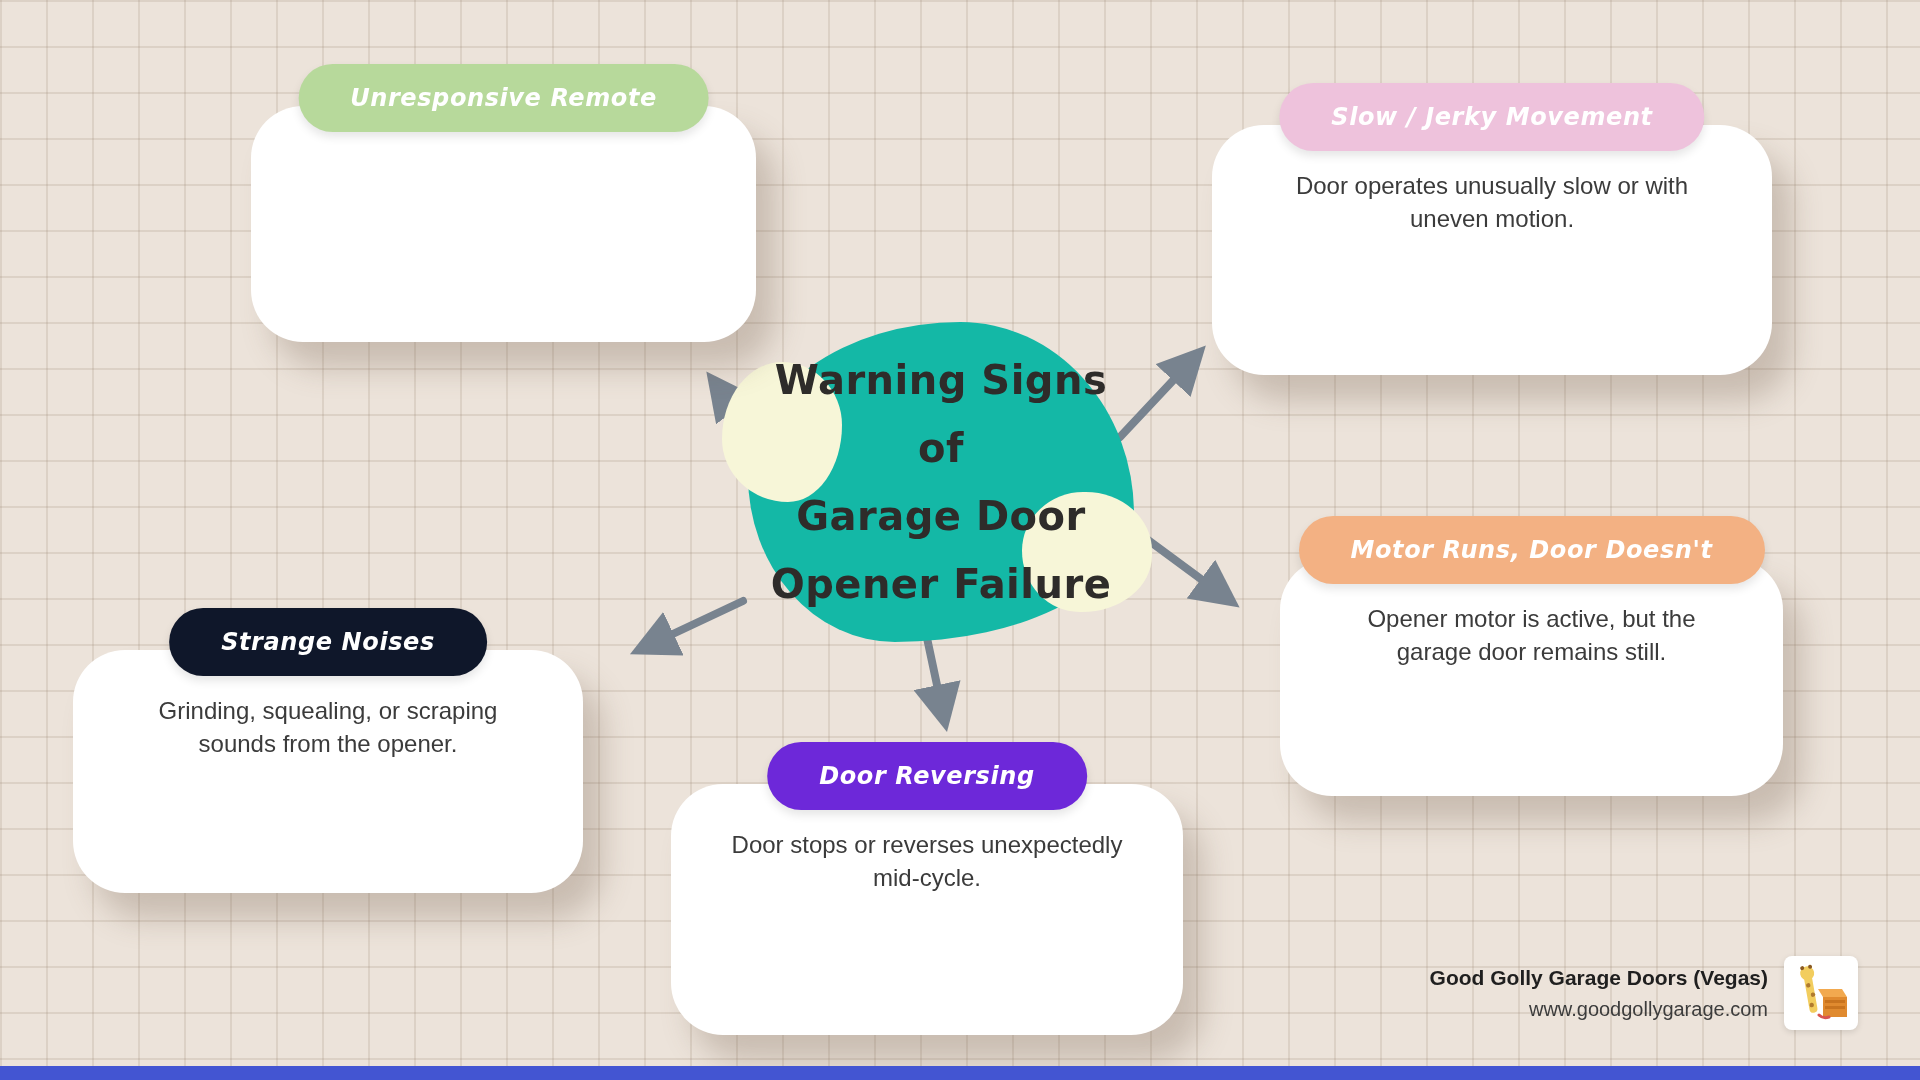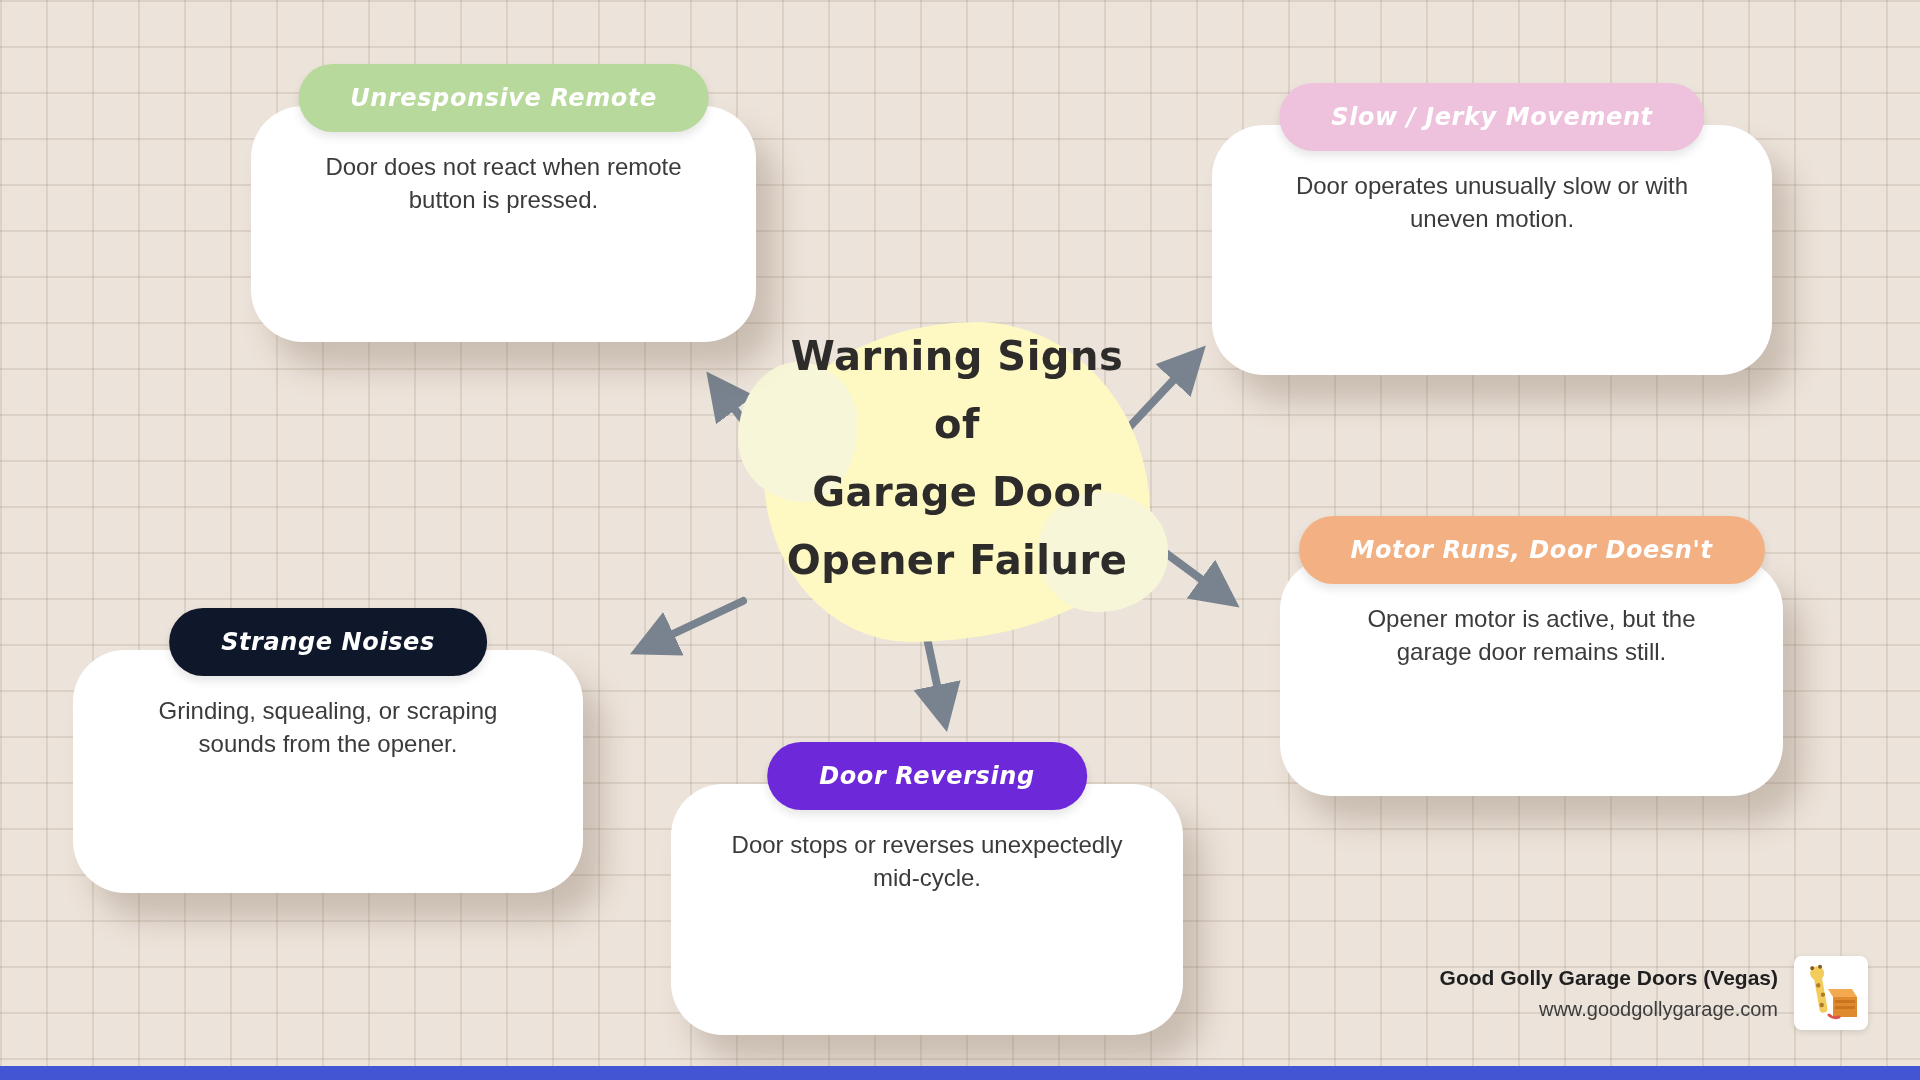--- a/index.html
+++ b/index.html
@@ -17,25 +17,25 @@
   
   #arrows {
     position: absolute; left: 0; top: 0;
     width: 1920px; height: 1080px;
     pointer-events: none;
   }
 
   
   .blob {
     position: absolute;
-    left: 764px; top: 322px;
+    left: 748px; top: 322px;
     width: 386px; height: 320px;
-    background: #fef9c3;
+    background: #14b8a6;
     border-radius: 55% 45% 62% 38% / 48% 60% 40% 52%;
-    display: flex; align-items: flex-start; justify-content: center;
+    display: flex; align-items: center; justify-content: center;
   }
   .blob::before {
     content: "";
     position: absolute; left: -26px; top: 40px;
     width: 120px; height: 140px;
     background: #f7f6d8;
     border-radius: 50% 50% 45% 55% / 55% 45% 55% 45%;
   }
   .blob::after {
     content: "";
@@ -84,21 +84,21 @@
     padding: 44px 52px 0 52px;
     text-align: center;
     font-size: 24px;
     line-height: 33px;
     color: #3b3b3b;
   }
 
   
   .footer {
     position: absolute;
-    right: 52px; bottom: 50px;
+    right: 62px; bottom: 50px;
     display: flex; align-items: center; gap: 16px;
   }
   .footer-text { text-align: right; }
   .footer-company { font-weight: bold; font-size: 21px; color: #1f1f1f; margin-bottom: 8px; }
   .footer-site { font-size: 20px; color: #3c3c3c; }
   .footer-logo {
     width: 74px; height: 74px;
     background: #ffffff;
     border-radius: 8px;
     box-shadow: 0 2px 6px rgba(0,0,0,0.12);
@@ -131,21 +131,20 @@
 <div class="blob">
   <div class="blob-title">
     <span>Warning Signs of</span>
     <span>Garage Door</span>
     <span>Opener Failure</span>
   </div>
 </div>
 
 <div class="card" style="left:251px; top:106px; width:505px; height:236px;">
   <div class="pill" style="background: rgb(183, 217, 155);">Unresponsive Remote</div>
-  <div class="card-body">Door does not react when remote button is pressed.</div>
 </div>
 
 <div class="card" style="left:1212px; top:125px; width:560px; height:250px;">
   <div class="pill" style="background: rgb(238, 194, 220);">Slow / Jerky Movement</div>
   <div class="card-body">Door operates unusually slow or with uneven motion.</div>
 </div>
 
 <div class="card" style="left:73px; top:650px; width:510px; height:243px;">
   <div class="pill" style="background: #0f172a;">Strange Noises</div>
   <div class="card-body">Grinding, squealing, or scraping sounds from the opener.</div>

